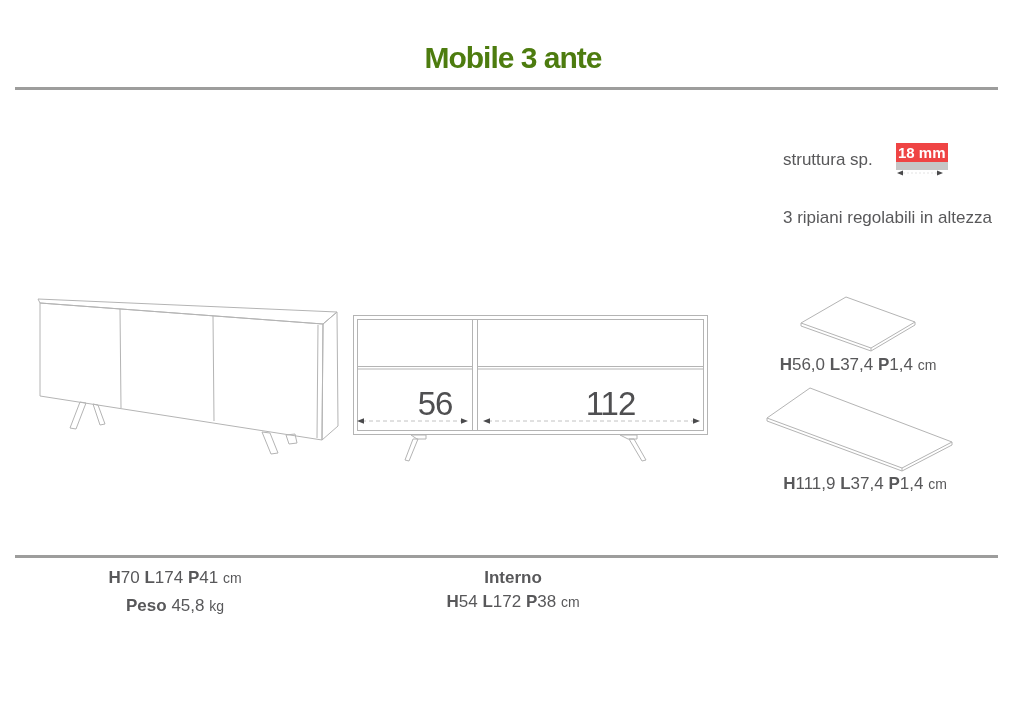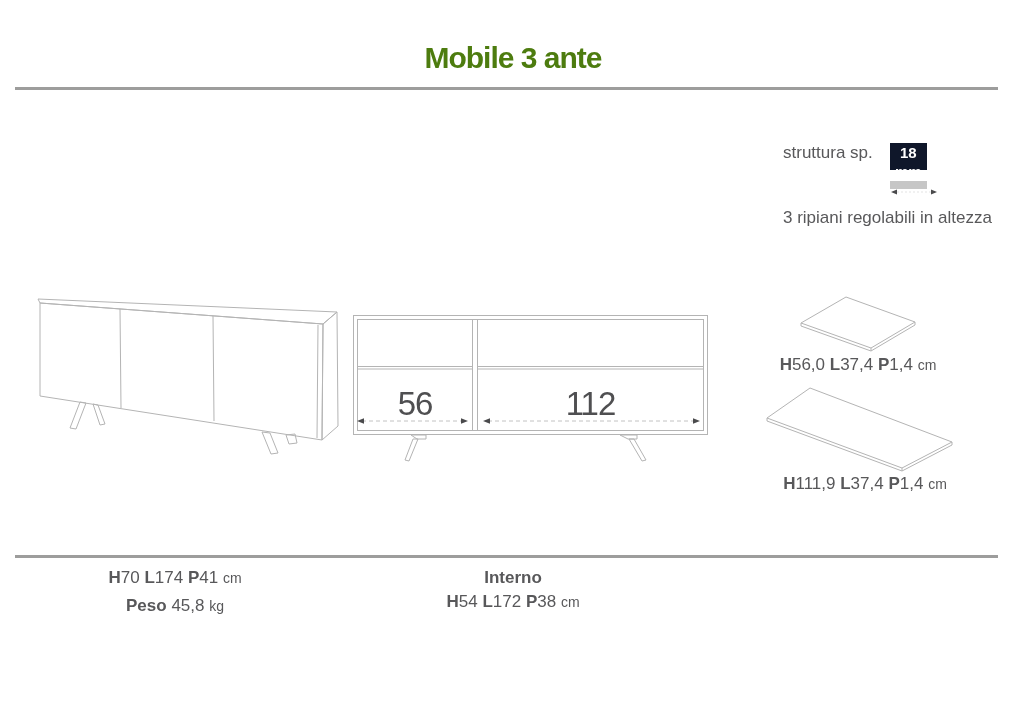--- a/index.html
+++ b/index.html
@@ -11,28 +11,28 @@
   .page-title{
     top:40px;left:0;width:1024px;text-align:center;
     font-size:30px;font-weight:700;letter-spacing:-1px;color:#4d7c0f;margin:1px;
   }
   .sep{left:15px;width:983px;height:3px;background:#9d9d9c;}
   .sep-top{top:87px;}
   .sep-bottom{top:555px;}
 
   .drawings{top:0;left:0;width:1024px;height:724px;}
 
-  .struttura{top:143px;left:783px;display:flex;align-items:flex-start;gap:17px;font-size:17px;}
-  .badge{display:inline-flex;flex-direction:column;width:37px;height:27px;background:#0f172a;}
+  .struttura{top:143px;left:783px;display:flex;align-items:flex-end;gap:23px;font-size:17px;}
+  .badge{display:inline-flex;flex-direction:column;width:52px;height:27px;background:#ef4444;}
   .badge-text{flex:1;color:#ffffff;font-weight:700;font-size:15px;text-align:center;line-height:19px;}
   .badge-strip{height:8px;background:#c6c6c6;display:block;}
 
   .note{top:207px;left:783px;font-size:17px;line-height:21px;}
 
-  .num{font-size:33px;color:#4f4f51;text-align:center;letter-spacing:-1px;}
+  .num{font-size:33px;color:#4f4f51;text-align:center;letter-spacing:-1px;padding-left:20px;}
   .num-left{top:385px;left:357px;width:116px;}
   .num-right{top:385px;left:477px;width:227px;}
 
   .shelf-label{width:210px;text-align:center;font-size:17px;white-space:nowrap;}
   .shelf-label-1{top:355px;left:753px;}
   .shelf-label-2{top:474px;left:760px;}
 
   .footer-block{text-align:center;font-size:17px;}
   .footer-external{top:568px;left:90px;width:170px;}
   .footer-internal{top:568px;left:428px;width:170px;}

